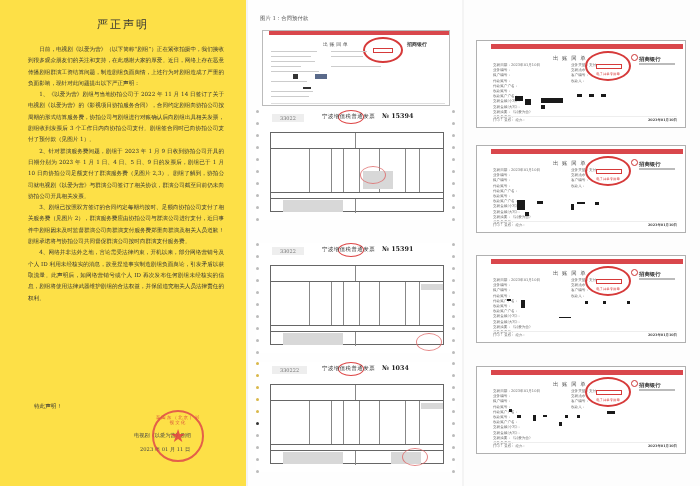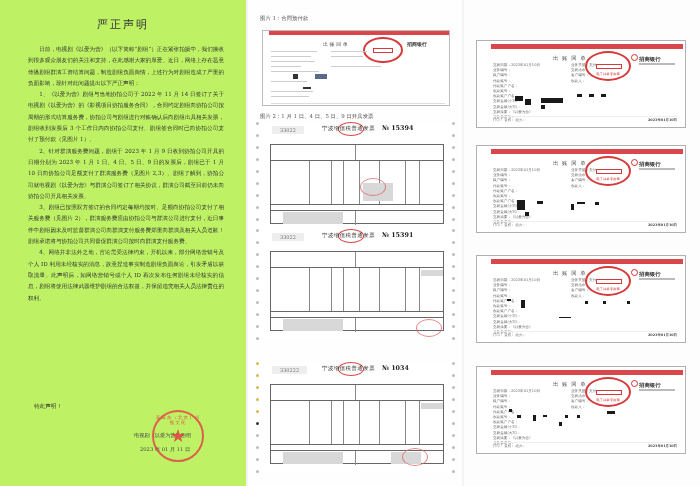--- a/index.html
+++ b/index.html
@@ -1,19 +1,19 @@
 <!DOCTYPE html>
 <html><head>
 <meta charset="utf-8">
 <style>
   * { box-sizing: border-box; margin: 0; padding: 0; }
   html, body { width: 700px; height: 486px; overflow: hidden; background: #f4f4f4; }
   body { font-family: "DejaVu Serif", "Liberation Serif", serif; color: #222; position: relative; }
 
-  .page { position: absolute; background: #bef264; }
+  .page { position: absolute; background: #fde047; }
   #page-left { left: 0; top: 0; width: 246px; height: 486px; }
   #page-mid { left: 248px; top: 0; width: 214px; height: 486px; background: #fefefe; }
   #page-right { left: 464px; top: 0; width: 236px; height: 486px; background: #fdfdfd; }
 
   
   .stmt-title { position: absolute; top: 17px; left: 0; width: 246px; text-align: center; font-size: 11px; letter-spacing: 2px; color: #333; }
   .stmt-body { position: absolute; top: 44px; left: 28px; width: 196px; font-size: 5.6px; line-height: 11.3px; color: #333; text-align: justify; }
   .stmt-body p { text-indent: 2em; margin-bottom: 0; }
   .stmt-closing { position: absolute; top: 403px; left: 34px; font-size: 5.6px; color: #333; }
   .stmt-sign { position: absolute; top: 432px; left: 134px; font-size: 5.2px; color: #444; }
@@ -107,21 +107,21 @@
     <div class="inv-line" style="left:8px; top:60px; width:42px; background:#ccc;"></div>
     <div class="inv-line" style="left:8px; top:65px; width:38px; background:#ccc;"></div>
     <div class="inv-line" style="left:68px; top:20px; width:36px; background:#ccc;"></div>
     <div class="inv-line" style="left:68px; top:25px; width:32px; background:#ccc;"></div>
     <div class="inv-line" style="left:68px; top:35px; width:50px; background:#ccc;"></div>
     <div class="inv-line" style="left:8px; top:72px; width:174px; background:#ddd;"></div>
   </div>
 
   <div class="caption" style="left:12px; top:113px;">图片 2：1 月 1 日、4 日、5 日、9 日开具发票</div>
 
-  <div class="invoice" style="top:122px;">
+  <div class="invoice" style="top:110px;">
     <div class="inv-holes inv-left-holes">
         <span></span>
         <span></span>
         <span></span>
         <span></span>
         <span></span>
         <span></span>
         <span></span>
         <span></span>
         <span></span>
@@ -159,21 +159,21 @@
       <div class="inv-row-total"></div>
       <div class="inv-row-seller">
           <div class="inv-col" style="left:84px;"></div>
         </div>
       <div class="redact-gray" style="left:92px; top:38px; width:30px; height:18px;"></div>
       <div class="redact-gray" style="left:12px; top:67px; width:60px; height:12px;"></div>
     </div>
     <div class="inv-stamp-big" style="left:104px; top:56px;"></div>
   </div>
 
-  <div class="invoice" style="top:229px;">
+  <div class="invoice" style="top:243px;">
     <div class="inv-holes inv-left-holes">
         <span></span>
         <span></span>
         <span></span>
         <span></span>
         <span></span>
         <span></span>
         <span></span>
         <span></span>
         <span></span>

